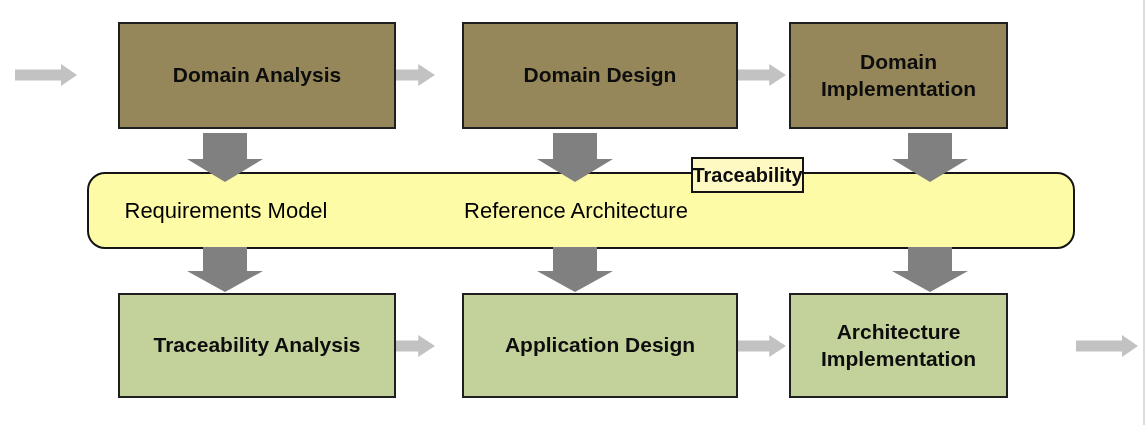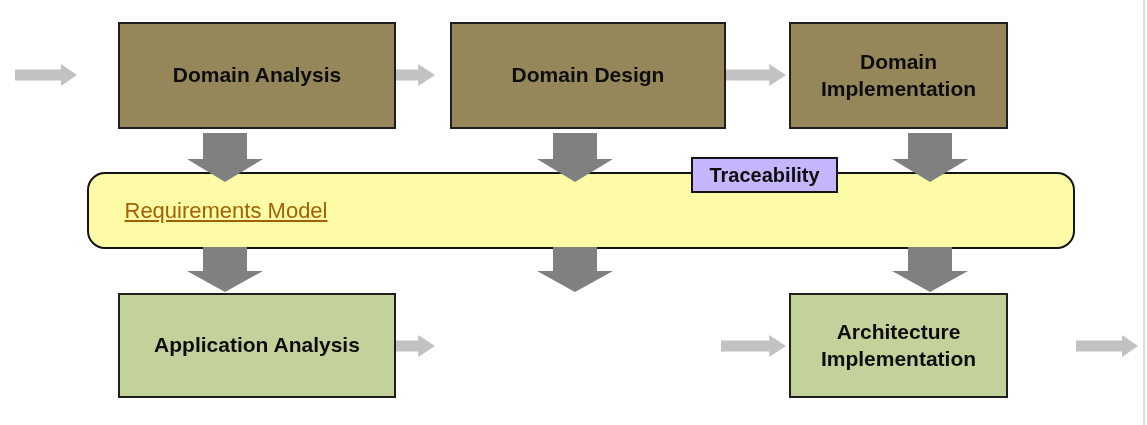--- a/index.html
+++ b/index.html
@@ -34,54 +34,53 @@
     font-weight: bold;
     font-size: 21px;
     line-height: 1.25;
     color: #0d0d0d;
     white-space: pre-line;
     z-index: 2;
   }
   .domain-box { background: #95875A; top: 22px; height: 107px; }
   .app-box    { background: #C3D29B; top: 293px; height: 105px; }
   .box-a { left: 87px;  width: 278px; margin-left: 31px; }
-  .box-b { left: 450px; width: 276px; }
+  .box-b { left: 462px; width: 276px; }
   .box-c { left: 789px; width: 219px; }
 
   .band {
     position: absolute;
     left: 87px; top: 172px;
     width: 988px; height: 77px;
     box-sizing: border-box;
     background: #FDFBA5;
     border: 2px solid #141414;
     border-radius: 18px;
     z-index: 1;
   }
   .band-label {
     position: absolute;
     top: 172px; height: 77px;
     display: flex;
     align-items: center;
     justify-content: center;
     font-size: 22px;
-    color: #a16207;
+    color: #000000;
     z-index: 3;
-    text-decoration: underline;
   }
   .band-label-a { left: 87px;  width: 278px; }
   .band-label-b { left: 438px; width: 276px; }
   .band-label-c { left: 789px; width: 277px; }
 
   .trace-tag {
     position: absolute;
     left: 691px; top: 157px;
-    width: 147px; height: 36px;
+    width: 113px; height: 36px;
     box-sizing: border-box;
-    background: #c4b5fd;
+    background: #fef9c3;
     border: 2px solid #141414;
     display: flex;
     align-items: center;
     justify-content: center;
     font-weight: bold;
     font-size: 20px;
     color: #0d0d0d;
     z-index: 5;
   }
 
@@ -123,36 +122,38 @@
     <rect class="transform-fill" x="16" y="0" width="44" height="27"></rect>
     <polygon class="transform-fill" points="0,26 76,26 38,49"></polygon>
   </svg>
   <svg class="arrow v-arrow" style="left:892px; top:133px;" width="76" height="49" viewBox="0 0 76 49">
     <rect class="transform-fill" x="16" y="0" width="44" height="27"></rect>
     <polygon class="transform-fill" points="0,26 76,26 38,49"></polygon>
   </svg>
 
   <div class="band"></div>
   <div class="band-label band-label-a">Requirements Model</div>
+  <div class="band-label band-label-b">Reference Architecture</div>
   <div class="trace-tag">Traceability</div>
 
   <svg class="arrow v-arrow" style="left:187px; top:247px;" width="76" height="45" viewBox="0 0 76 49" preserveAspectRatio="none">
     <rect class="transform-fill" x="16" y="0" width="44" height="27"></rect>
     <polygon class="transform-fill" points="0,26 76,26 38,49"></polygon>
   </svg>
   <svg class="arrow v-arrow" style="left:537px; top:247px;" width="76" height="45" viewBox="0 0 76 49" preserveAspectRatio="none">
     <rect class="transform-fill" x="16" y="0" width="44" height="27"></rect>
     <polygon class="transform-fill" points="0,26 76,26 38,49"></polygon>
   </svg>
   <svg class="arrow v-arrow" style="left:892px; top:247px;" width="76" height="45" viewBox="0 0 76 49" preserveAspectRatio="none">
     <rect class="transform-fill" x="16" y="0" width="44" height="27"></rect>
     <polygon class="transform-fill" points="0,26 76,26 38,49"></polygon>
   </svg>
 
-  <div class="stage-box app-box box-a">Application Analysis</div>
+  <div class="stage-box app-box box-a">Traceability Analysis</div>
+  <div class="stage-box app-box box-b">Application Design</div>
   <div class="stage-box app-box box-c">Architecture
 Implementation</div>
 
   <svg class="arrow" style="left:370px; top:335px;" width="65" height="22" viewBox="0 0 62 22" preserveAspectRatio="none">
     <rect class="flow-fill" x="0" y="5.5" width="47" height="11"></rect>
     <polygon class="flow-fill" points="46,0 62,11 46,22"></polygon>
   </svg>
   <svg class="arrow" style="left:721px; top:335px;" width="65" height="22" viewBox="0 0 62 22" preserveAspectRatio="none">
     <rect class="flow-fill" x="0" y="5.5" width="47" height="11"></rect>
     <polygon class="flow-fill" points="46,0 62,11 46,22"></polygon>

